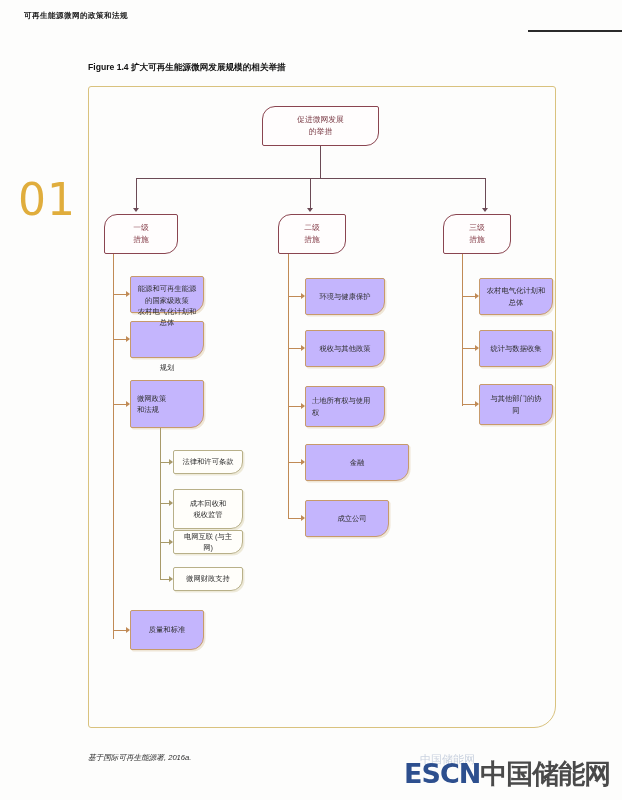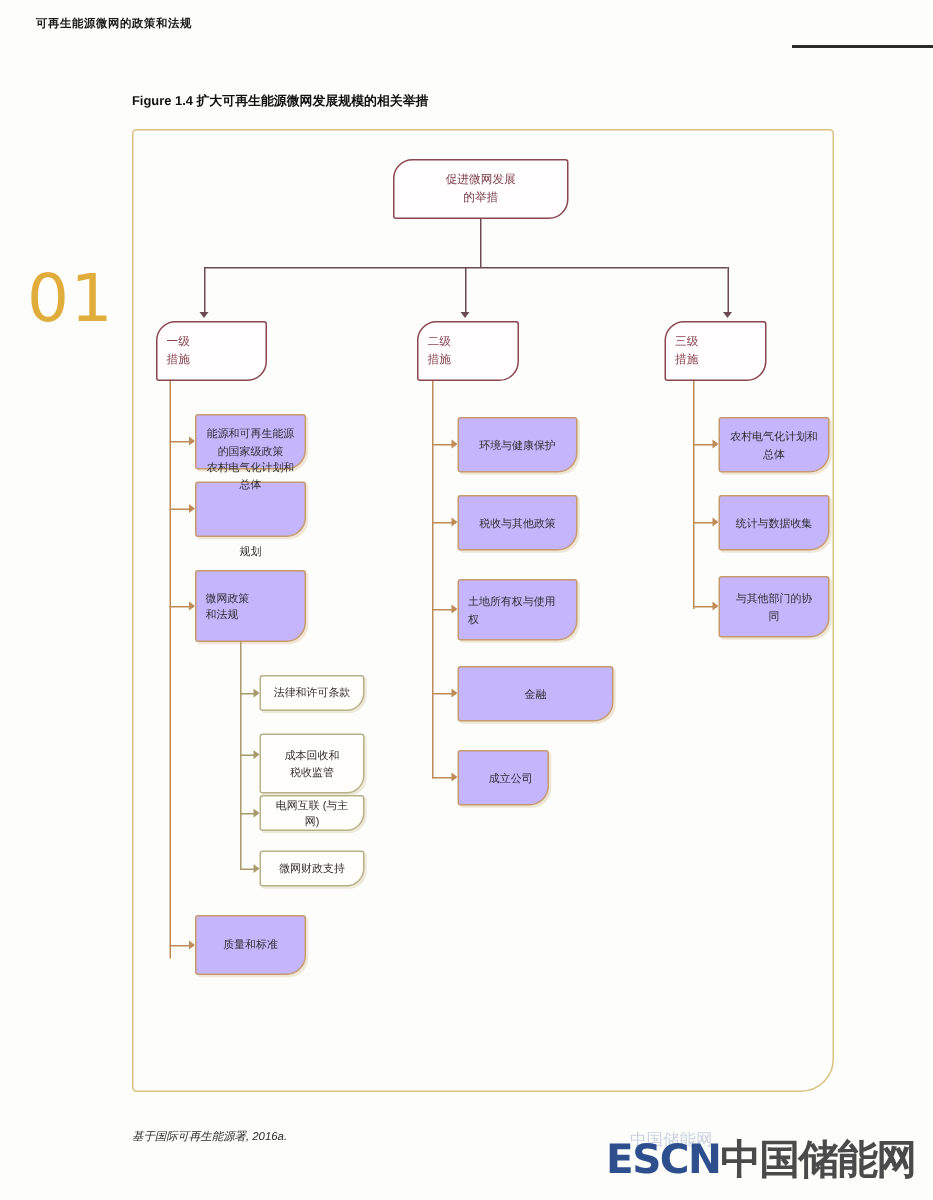--- a/index.html
+++ b/index.html
@@ -77,21 +77,21 @@
     border:1.1px solid #8a4550;
     border-radius:13px 2px 13px 2px;
     text-align:center;
     color:#7b3d47;
     font-size:7.8px;
     background:#fffdfd;
   }
   .n-lvl{
     border:1.1px solid #8a4550;
     border-radius:13px 2px 13px 2px;
-    text-align:left;
+    text-align:center;
     color:#8a4550;
     font-size:7.8px;
     background:#fffdfd;
   }
   
   .n-m{
     border:1px solid #c79a6b;
     border-radius:2px 2px 13px 2px;
     text-align:center;
     background:#c4b5fd;
@@ -250,21 +250,21 @@
     <div class="node n-m left" style="left:305px;top:386px;width:80px;height:41px;">
       <span class="ln">土地所有权与使用</span>
       <span class="ln">权</span>
     </div>
     <div class="node n-m" style="left:305px;top:330px;width:80px;height:37px;">
       <span class="ln">税收与其他政策</span>
     </div>
     <div class="node n-m" style="left:305px;top:444px;width:104px;height:37px;">
       <span class="ln">金融</span>
     </div>
-    <div class="node n-m" style="left:305px;top:500px;width:61px;height:37px;padding-left:16px;">
+    <div class="node n-m" style="left:305px;top:500px;width:84px;height:37px;padding-left:16px;">
       <span class="ln">成立公司</span>
     </div>
 
     <div class="ln-v tan" style="left:462px;top:254px;height:152px;"></div>
     <div class="ln-h tan" style="left:462px;top:296px;width:16px;"></div>
     <div class="arw arw-r" style="left:475px;top:293px;"></div>
     <div class="ln-h tan" style="left:462px;top:348px;width:16px;"></div>
     <div class="arw arw-r" style="left:475px;top:345px;"></div>
     <div class="ln-h tan" style="left:462px;top:404px;width:16px;"></div>
     <div class="arw arw-r" style="left:475px;top:401px;"></div>

